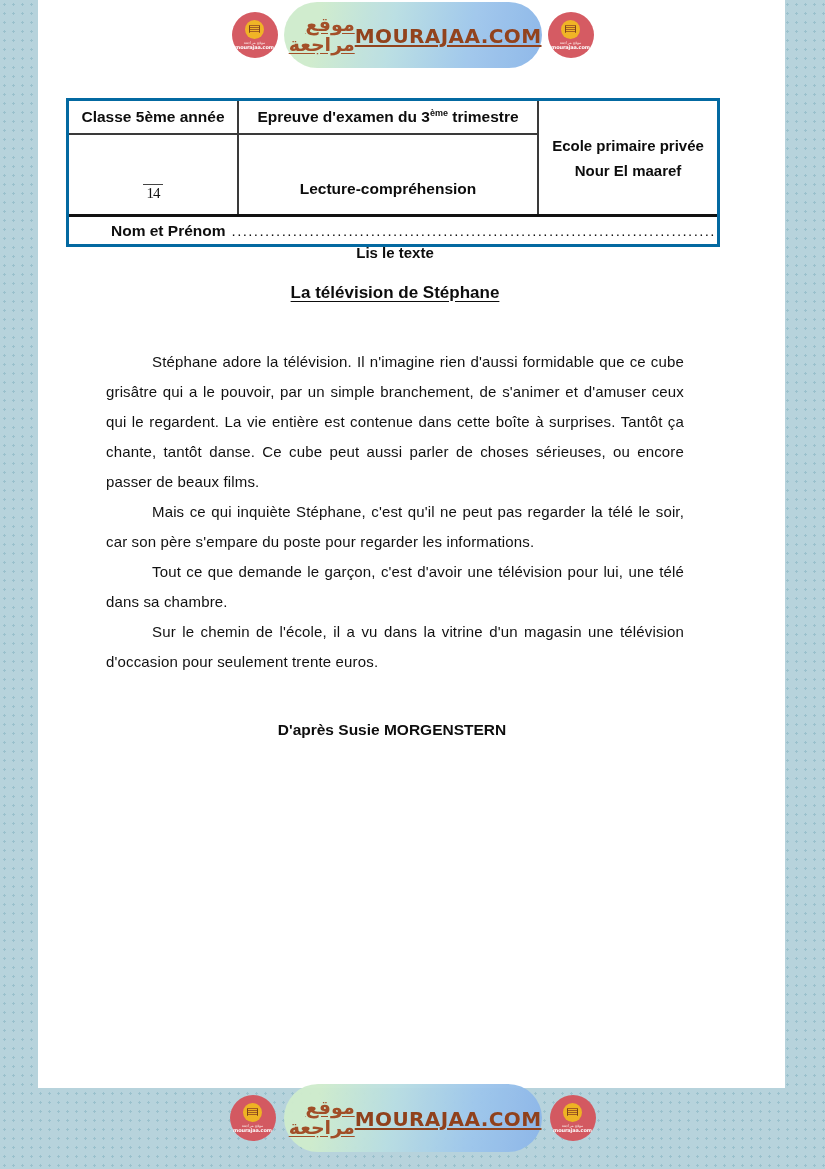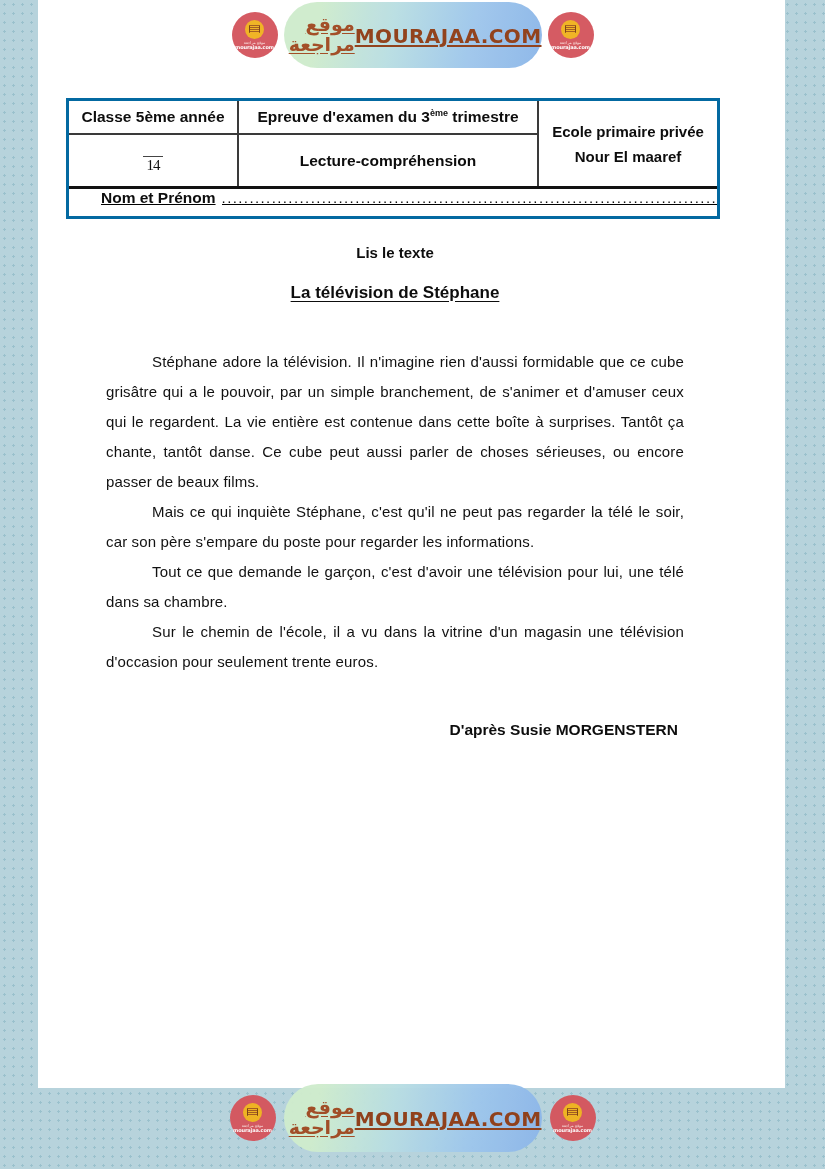--- a/index.html
+++ b/index.html
@@ -168,21 +168,21 @@
     padding: 6px 12px;
     box-sizing: border-box;
   }
   .et-cell {
     display: flex;
     align-items: center;
     justify-content: center;
     box-sizing: border-box;
   }
   .et-cell.r1 { height: 34px; border-bottom: 2px solid #3a3a3a; }
-  .et-cell.r2 { height: 51px; }
+  .et-cell.r2 { height: 51px; margin-top: 28px; }
 
   .cell-text {
     font-family: "Liberation Sans", sans-serif;
     font-weight: 700;
     font-size: 15.5px;
     color: #0d0d0d;
     white-space: nowrap;
   }
   .cell-text.small { font-size: 15px; }
   .cell-text sup { font-size: 9px; vertical-align: super; }
@@ -204,24 +204,24 @@
     font-size: 15px;
     color: #111;
     margin-top: 1px;
     letter-spacing: -1px;
   }
 
   .et-bottom {
     border-top: 3px solid #111;
     height: 30px;
     display: flex;
-    padding-left: 32px;
+    align-items: center;
+    padding-left: 42px;
     box-sizing: border-box;
     overflow: hidden;
-    text-decoration: underline;
   }
   .nom-label {
     font-weight: 700;
     font-size: 15.5px;
     color: #0d0d0d;
     white-space: nowrap;
     margin-right: 6px;
   }
   .nom-dots {
     font-size: 15px;
@@ -259,21 +259,21 @@
     font-size: 15px;
     color: #111;
     line-height: 30px;
     text-align: justify;
     text-indent: 46px;
     margin: 0 0 0 0;
     letter-spacing: 0.15px;
   }
   .attribution {
     margin-top: 44px;
-    text-align: right;
+    text-align: center;
     padding-right: 6px;
     font-weight: 700;
     font-size: 15.5px;
     color: #0d0d0d;
   }
 </style>
 </head>
 <body>
 
 <div class="sheet"></div>

